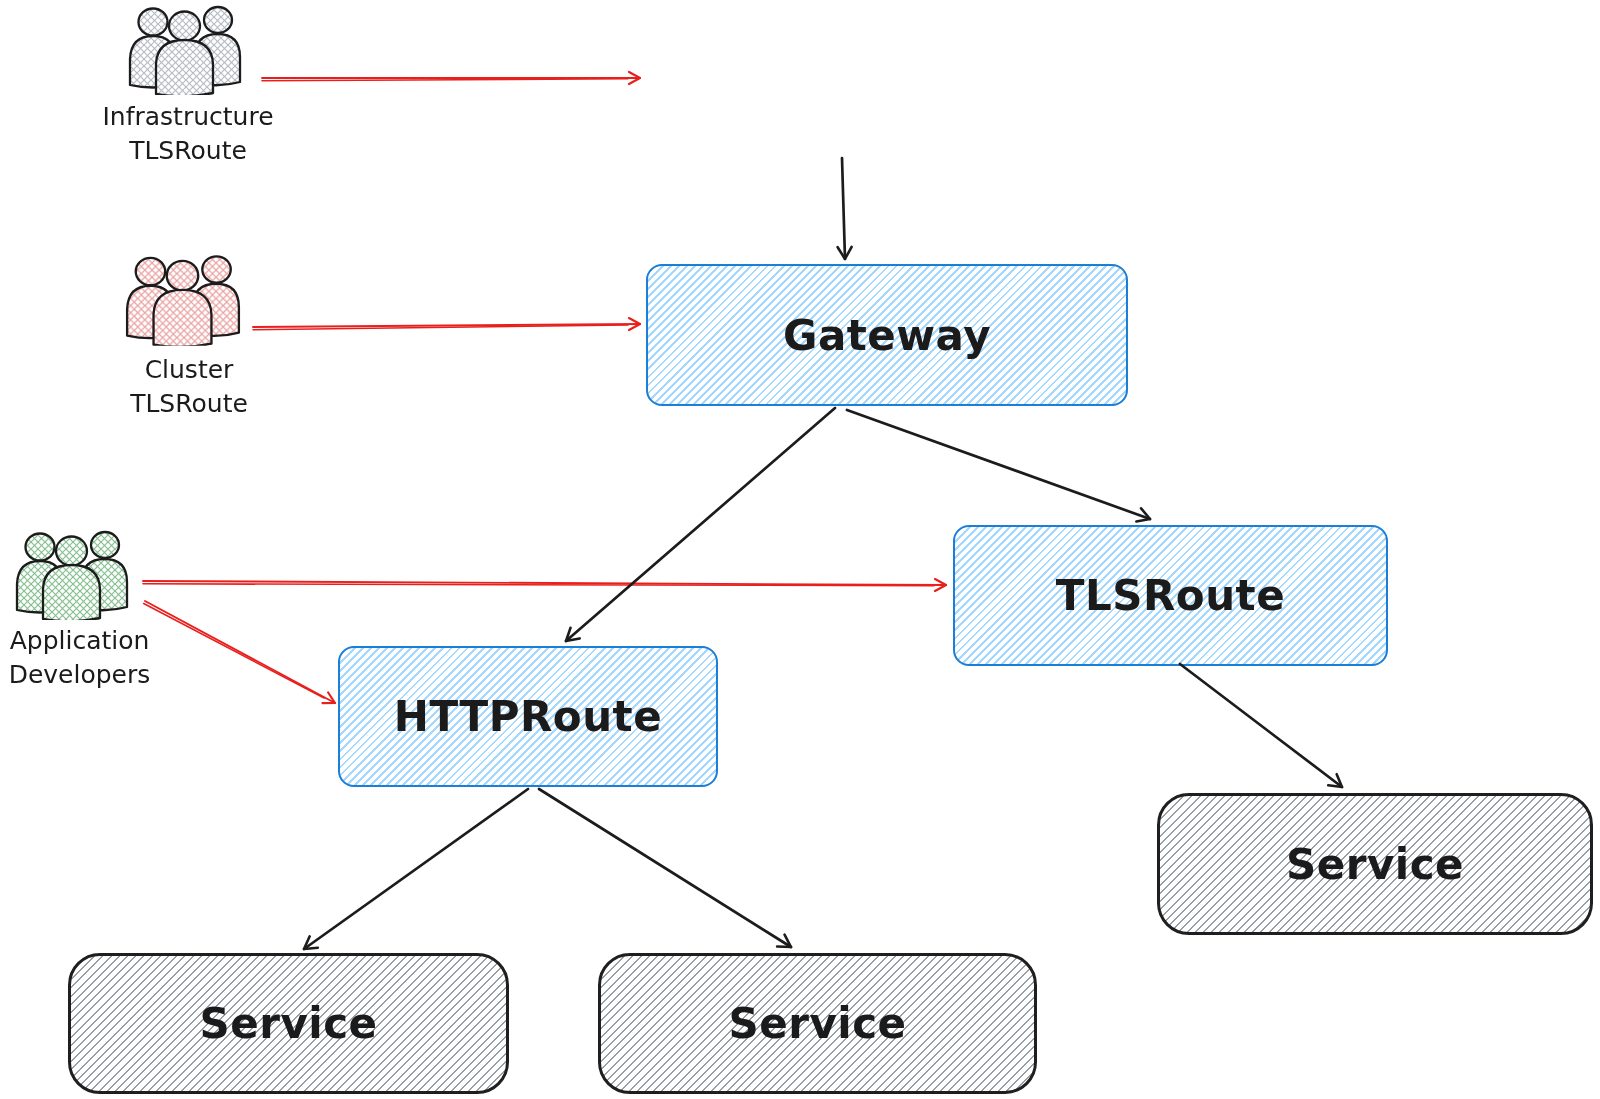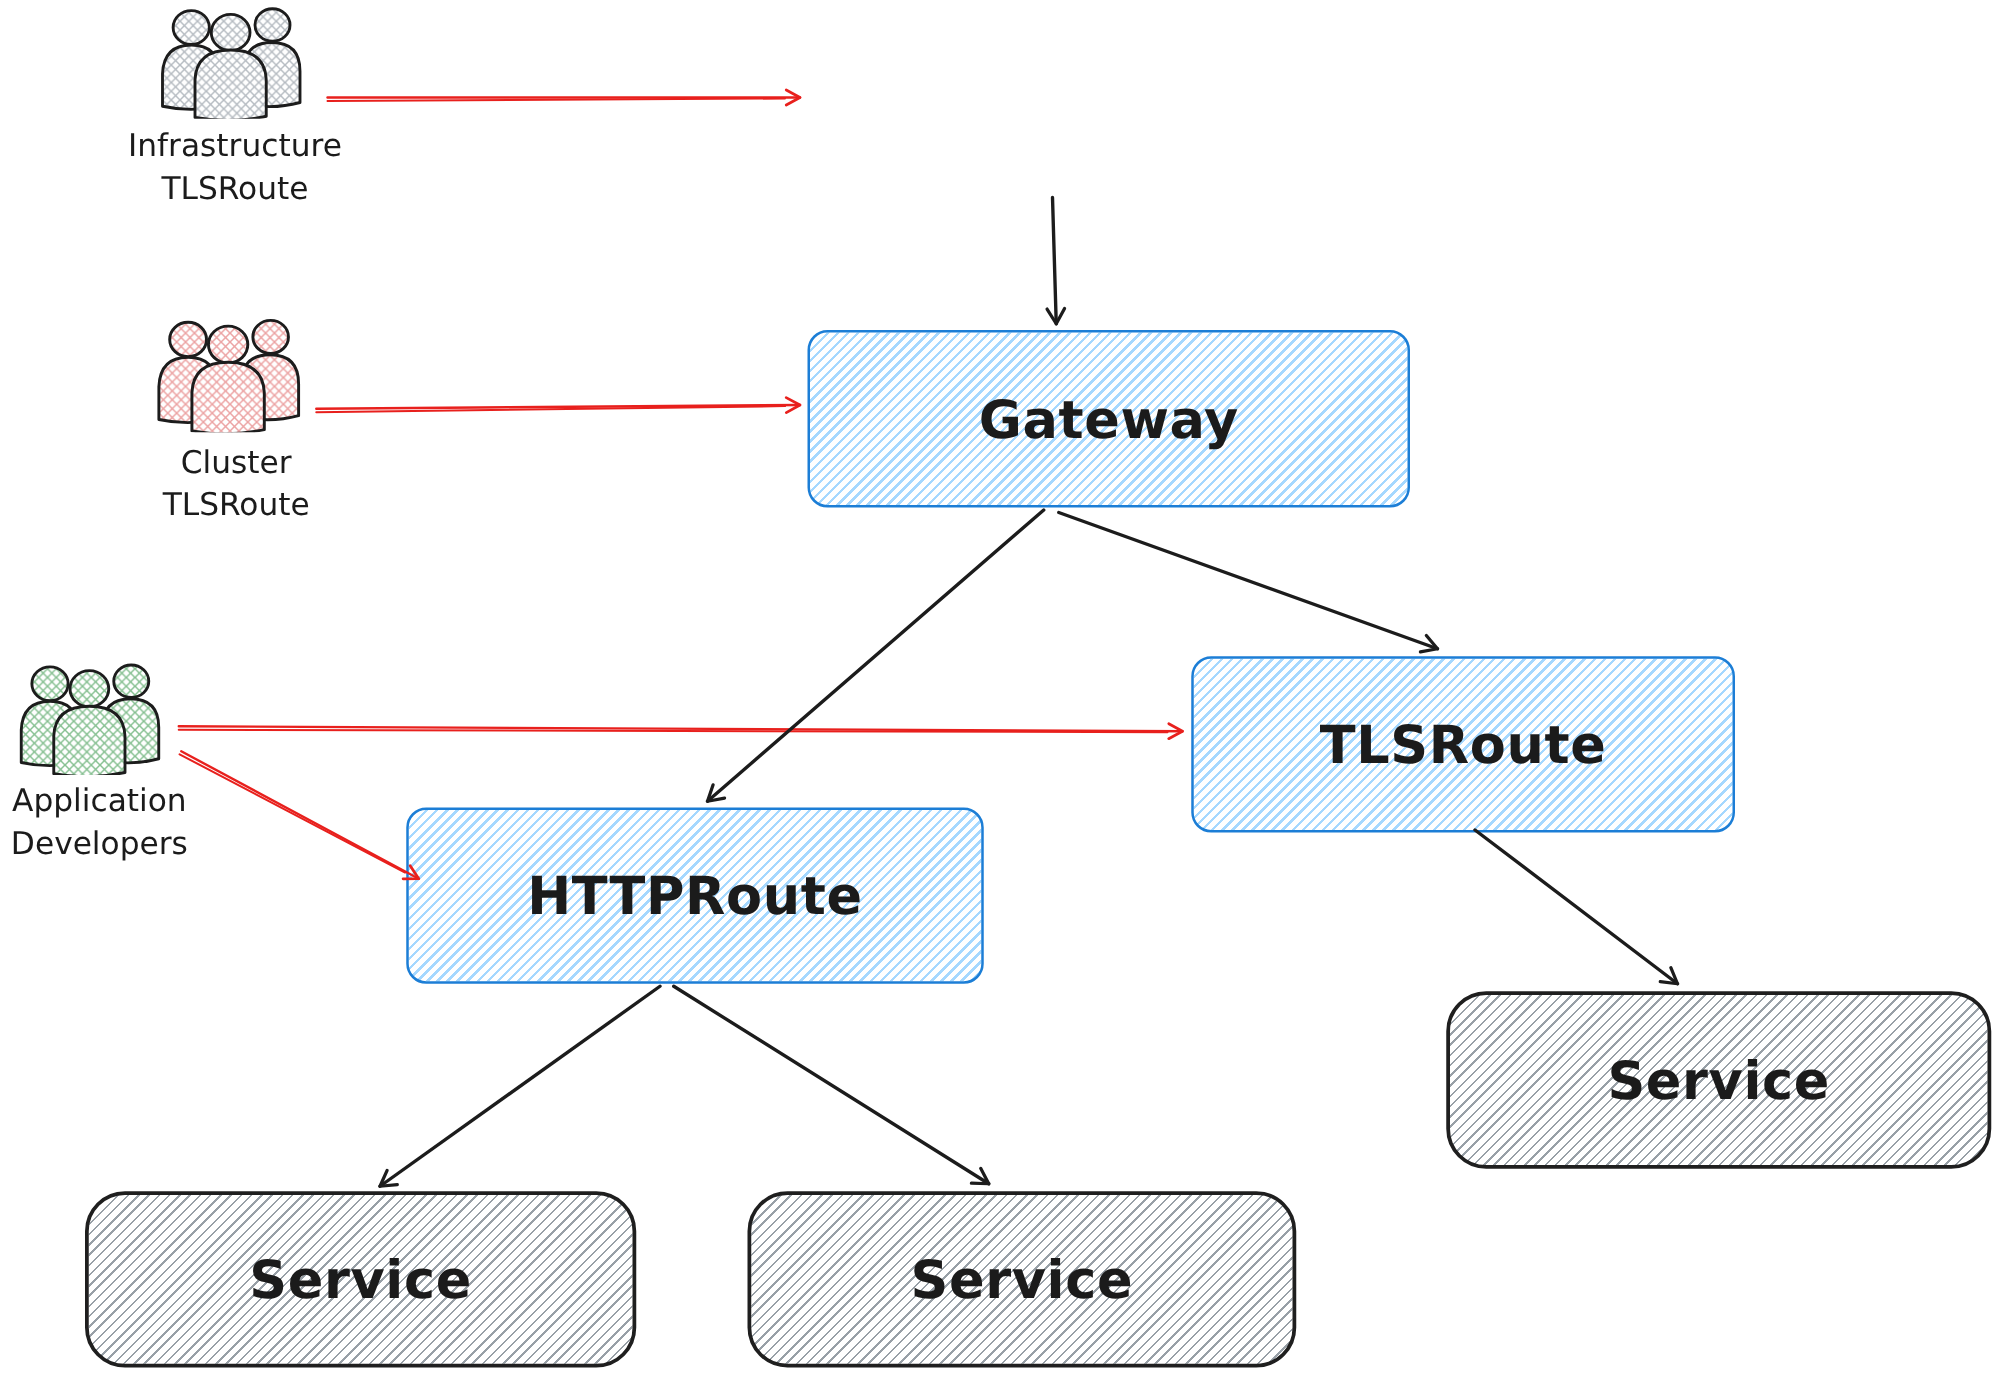--- a/index.html
+++ b/index.html
@@ -13,21 +13,21 @@
           font-family:"DejaVu Sans","Liberation Sans",sans-serif;color:var(--text);padding-left:16px;}
   .node{position:absolute;display:flex;align-items:center;justify-content:center;box-sizing:border-box;}
   .resource{border:2.5px solid var(--blue);border-radius:16px;
     background-image:repeating-linear-gradient(135deg,rgba(0,0,0,0) 0px,rgba(0,0,0,0) 3.7px,var(--blue-hatch) 3.7px,var(--blue-hatch) 5.7px);}
   .service{border:3px solid var(--svc-border);border-radius:32px;
     background-image:repeating-linear-gradient(135deg,rgba(0,0,0,0) 0px,rgba(0,0,0,0) 4.4px,var(--svc-hatch) 4.4px,var(--svc-hatch) 5.8px);}
   .node-label{font-size:42px;font-weight:600;letter-spacing:0.5px;color:var(--text);white-space:nowrap;}
   #node-gatewayclass{left:646px;top:12px;width:431px;height:143px;}
   #node-gateway{left:646px;top:264px;width:482px;height:142px;}
   #node-tlsroute{left:953px;top:525px;width:435px;height:141px;}
-  #node-httproute{left:325px;top:646px;width:462px;height:141px;}
+  #node-httproute{left:338px;top:646px;width:380px;height:141px;}
   #node-service-left{left:68px;top:953px;width:441px;height:141px;}
   #node-service-middle{left:598px;top:953px;width:439px;height:141px;}
   #node-service-right{left:1157px;top:793px;width:436px;height:142px;}
   .actor-icon{position:absolute;}
   .actor-icon use{stroke:var(--ink);stroke-width:2.3px;stroke-linejoin:round;}
   #icon-infra{left:123px;top:3px;width:124px;height:92px;}
   #icon-cluster{left:120px;top:251px;width:126px;height:96px;}
   #icon-appdev{left:10px;top:528px;width:124px;height:92px;}
   .actor-label{position:absolute;display:flex;flex-direction:column;align-items:center;
     font-size:25px;line-height:34px;font-weight:500;color:var(--text);}

